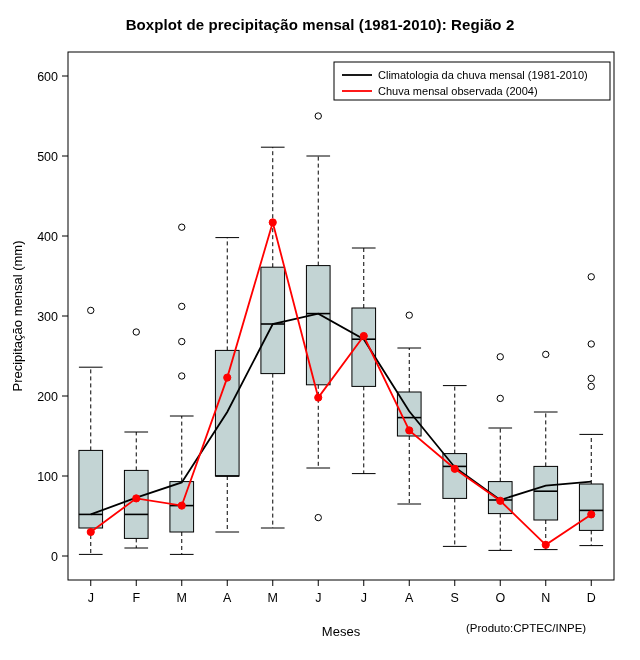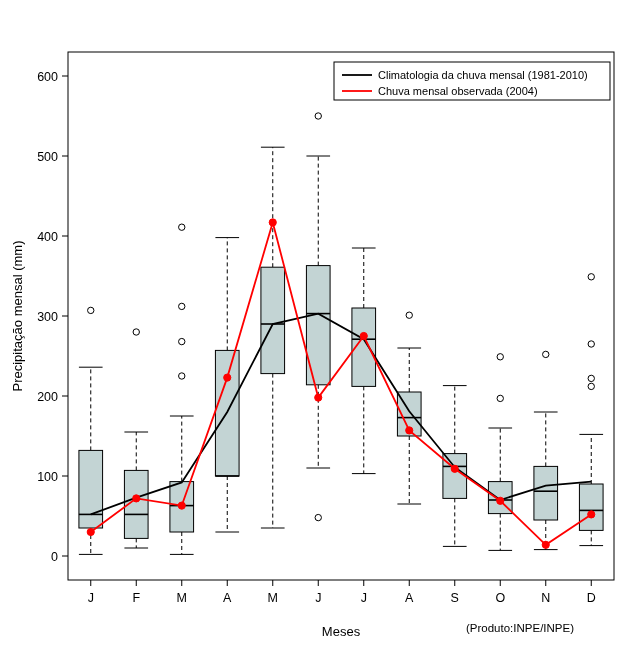--- a/index.html
+++ b/index.html
@@ -35,20 +35,21 @@
     top: 0;
   }
   .credit {
     font-size: 11.5px;
   }
 </style>
 </head>
 <body>
 
 <div id="root">
+  <div id="title">Boxplot de precipitação mensal (1981-2010): Região 2</div>
   <svg id="plot-svg" width="640" height="660">
       <g>
         <rect x="68" y="52" width="546" height="528" fill="none" stroke="#000" stroke-width="1"></rect>
         <line x1="62" y1="556" x2="68" y2="556" stroke="#000" stroke-width="1"></line>
         <text x="58" y="560.5" text-anchor="end" font-size="12.5" font-family="&quot;Liberation Sans&quot;, sans-serif">0</text>
         <line x1="62" y1="476" x2="68" y2="476" stroke="#000" stroke-width="1"></line>
         <text x="58" y="480.5" text-anchor="end" font-size="12.5" font-family="&quot;Liberation Sans&quot;, sans-serif">100</text>
         <line x1="62" y1="396" x2="68" y2="396" stroke="#000" stroke-width="1"></line>
         <text x="58" y="400.5" text-anchor="end" font-size="12.5" font-family="&quot;Liberation Sans&quot;, sans-serif">200</text>
         <line x1="62" y1="316" x2="68" y2="316" stroke="#000" stroke-width="1"></line>
@@ -213,14 +214,14 @@
         <circle cx="591.25" cy="514.4" r="3.6" fill="#ff0000" stroke="#ff0000"></circle>
         <g>
           <rect x="334" y="62" width="276" height="38" fill="#ffffff" stroke="#000" stroke-width="1"></rect>
           <line x1="342" y1="75" x2="372" y2="75" stroke="#000000" stroke-width="1.8"></line>
           <text x="378" y="79" font-size="11" font-family="&quot;Liberation Sans&quot;, sans-serif">Climatologia da chuva mensal (1981-2010)</text>
           <line x1="342" y1="91" x2="372" y2="91" stroke="#ff0000" stroke-width="1.8"></line>
           <text x="378" y="95" font-size="11" font-family="&quot;Liberation Sans&quot;, sans-serif">Chuva mensal observada (2004)</text>
         </g>
       </g>
     </svg>
-  <div style="position:absolute; left:466px; top:622px;" class="credit">(Produto:INPE/INPE)</div>
+  <div style="position:absolute; left:466px; top:622px;" class="credit">(Produto:CPTEC/INPE)</div>
 </div>
 
 </body></html>

